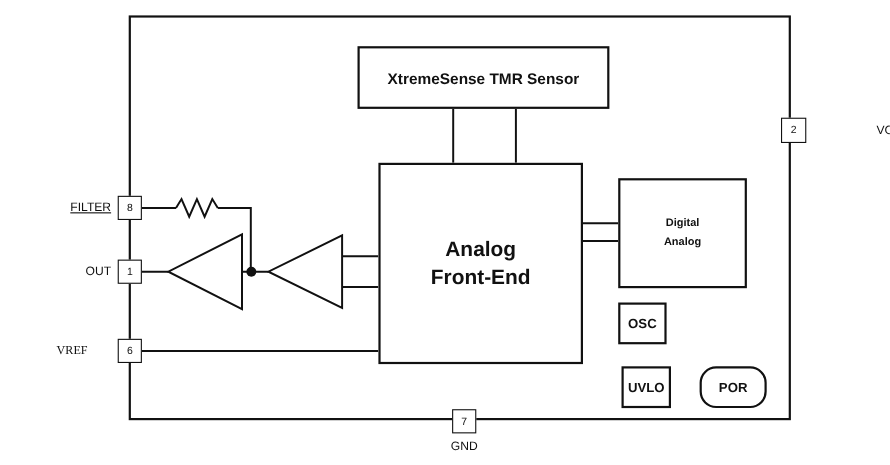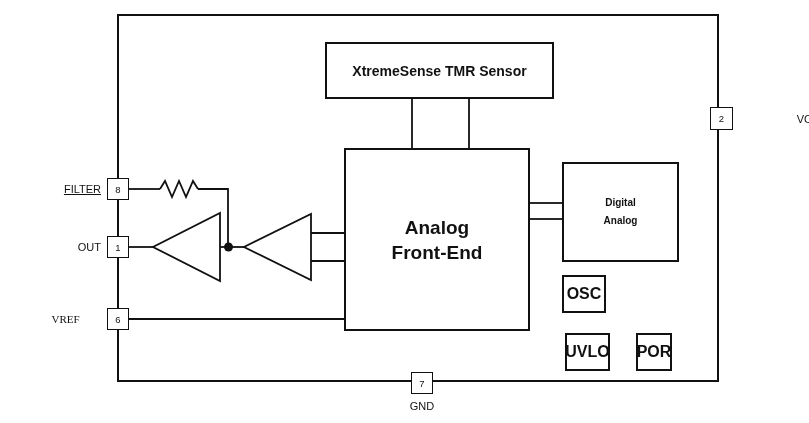--- a/index.html
+++ b/index.html
@@ -32,25 +32,25 @@
     flex-direction: column;
     align-items: center;
     justify-content: center;
     text-align: left;
     font-weight: bold;
     z-index: 2;
   }
   #tmr-box   { left: 325px; top: 42px;  width: 229px; height: 57px;  font-size: 14px; }
   #afe-box   { left: 344px; top: 148px; width: 186px; height: 183px; font-size: 19px; line-height: 25px; }
   #dc-box    { left: 562px; top: 162px; width: 117px; height: 100px; font-size: 10px; line-height: 18px; }
-  .small-block { font-size: 16px; }
+  .small-block { font-size: 12px; }
   #osc-box   { left: 562px; top: 275px; width: 44px; height: 38px; }
   #bias-box  { left: 636px; top: 275px; width: 44px; height: 38px; }
   #uvlo-box  { left: 565px; top: 333px; width: 45px; height: 38px; }
-  #por-box   { left: 636px; top: 333px; width: 36px; height: 38px; }
+  #por-box   { left: 636px; top: 333px; width: 61px; height: 38px; border-radius: 15px; }
   
   .pin-box {
     border: 1.5px solid #111111;
     box-sizing: border-box;
     background: #ffffff;
     display: flex;
     align-items: center;
     justify-content: center;
     font-size: 9.5px;
     z-index: 3;

